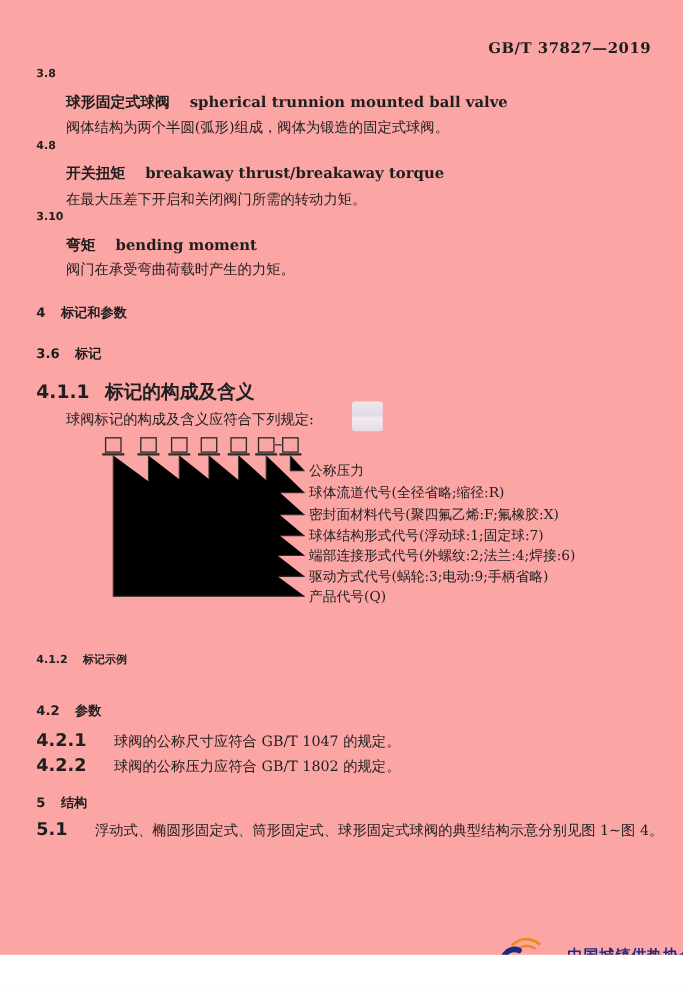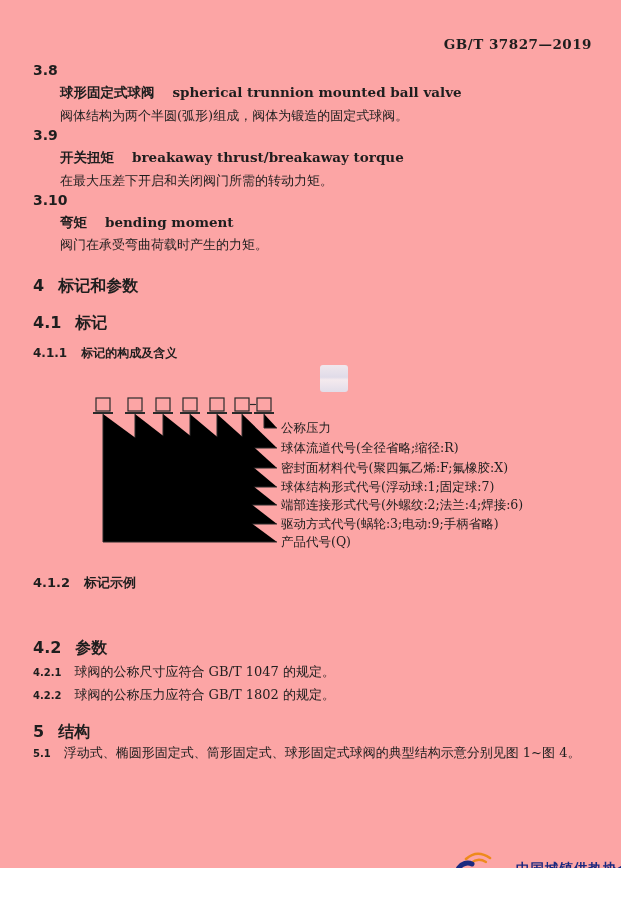--- a/index.html
+++ b/index.html
@@ -11,29 +11,29 @@
     color:#1e1e1e;
     overflow:hidden;
   }
   .abs{position:absolute;}
   .hei{font-family:"DejaVu Sans","Liberation Sans",sans-serif;font-weight:bold;}
   .doc-number{
     top:36px;right:29px;
     font-size:13.5px;font-weight:bold;
     letter-spacing:.5px;
   }
-  .clause-num{left:33px;font-family:"DejaVu Sans","Liberation Sans",sans-serif;font-weight:600;font-size:14px;}
+  .clause-num{left:33px;font-family:"DejaVu Sans","Liberation Sans",sans-serif;font-weight:600;font-size:10px;}
   .term-line{left:60px;font-size:13.5px;white-space:nowrap;}
   .term-zh{font-family:"DejaVu Sans","Liberation Sans",sans-serif;font-weight:bold;}
   .term-en{font-weight:bold;margin-left:18px;}
   .body-text{left:60px;font-size:13px;white-space:nowrap;}
-  .heading{left:33px;font-size:16px;white-space:nowrap;}
+  .heading{left:33px;font-size:12px;white-space:nowrap;}
   .heading .h-num{margin-right:14px;}
   .row{left:33px;font-size:13px;white-space:nowrap;}
-  .row .r-num{font-family:"DejaVu Sans","Liberation Sans",sans-serif;font-weight:600;font-size:10px;margin-right:13px;}
+  .row .r-num{font-family:"DejaVu Sans","Liberation Sans",sans-serif;font-weight:600;font-size:16px;margin-right:25px;}
   .para{
     left:32px;width:560px;
     font-size:13px;line-height:24px;
     text-align:justify;text-indent:2em;
   }
   .diagram-label{
     left:281px;font-size:12.5px;white-space:nowrap;text-align:right;
   }
   .watermark{
     left:320px;top:365px;width:28px;height:27px;
@@ -62,41 +62,42 @@
 <div class="page">
 
   <div class="abs doc-number">GB/T 37827—2019</div>
 
   <div class="abs clause-num" style="top:62px">3.8</div>
   <div class="abs term-line" style="top:84px">
     <span class="term-zh">球形固定式球阀</span><span class="term-en">spherical trunnion mounted ball valve</span>
   </div>
   <div class="abs body-text" style="top:107px">阀体结构为两个半圆(弧形)组成，阀体为锻造的固定式球阀。</div>
 
-  <div class="abs clause-num" style="top:127px">3.9</div>
+  <div class="abs clause-num" style="top:127px">4.8</div>
   <div class="abs body-text" style="top:172px">在最大压差下开启和关闭阀门所需的转动力矩。</div>
   <div class="abs term-line" style="top:149px">
     <span class="term-zh">开关扭矩</span><span class="term-en">breakaway thrust/breakaway torque</span>
   </div>
 
   <div class="abs clause-num" style="top:192px">3.10</div>
   <div class="abs body-text" style="top:236px">阀门在承受弯曲荷载时产生的力矩。</div>
   <div class="abs term-line" style="top:214px">
     <span class="term-zh">弯矩</span><span class="term-en">bending moment</span>
   </div>
 
   <div class="abs heading hei" style="top:276px">
     <span class="h-num">4</span><span>标记和参数</span>
   </div>
   <div class="abs heading hei" style="top:313px">
-    <span class="h-num">4.1</span><span>标记</span>
+    <span class="h-num">3.6</span><span>标记</span>
   </div>
-  <div class="abs heading hei" style="top:345px;font-size:12px">
+  <div class="abs heading hei" style="top:345px;font-size:17px">
     <span class="h-num">4.1.1</span><span>标记的构成及含义</span>
   </div>
+  <div class="abs body-text" style="top:372px">球阀标记的构成及含义应符合下列规定:</div>
 
   <div class="abs watermark"></div>
 
   <svg class="abs" style="left:0;top:395px" width="621" height="160">
     <g stroke="#2b2b2b" stroke-width="1.2" fill="none">
       <rect x="96" y="3" width="14" height="13"></rect>
       <rect x="128" y="3" width="14" height="13"></rect>
       <rect x="156" y="3" width="14" height="13"></rect>
       <rect x="183" y="3" width="14" height="13"></rect>
       <rect x="210" y="3" width="14" height="13"></rect>
@@ -125,21 +126,21 @@
   </svg>
 
   <div class="abs diagram-label" style="top:420px">公称压力</div>
   <div class="abs diagram-label" style="top:440px">球体流道代号(全径省略;缩径:R)</div>
   <div class="abs diagram-label" style="top:460px">密封面材料代号(聚四氟乙烯:F;氟橡胶:X)</div>
   <div class="abs diagram-label" style="top:479px">球体结构形式代号(浮动球:1;固定球:7)</div>
   <div class="abs diagram-label" style="top:497px">端部连接形式代号(外螺纹:2;法兰:4;焊接:6)</div>
   <div class="abs diagram-label" style="top:516px">驱动方式代号(蜗轮:3;电动:9;手柄省略)</div>
   <div class="abs diagram-label" style="top:534px">产品代号(Q)</div>
 
-  <div class="abs heading hei" style="top:574px;font-size:13px">
+  <div class="abs heading hei" style="top:593px;font-size:10px">
     <span class="h-num">4.1.2</span><span>标记示例</span>
   </div>
 
   <div class="abs heading hei" style="top:638px">
     <span class="h-num">4.2</span><span>参数</span>
   </div>
   <div class="abs row" style="top:663px">
     <span class="r-num">4.2.1</span><span>球阀的公称尺寸应符合 GB/T 1047 的规定。</span>
   </div>
   <div class="abs row" style="top:686px">

